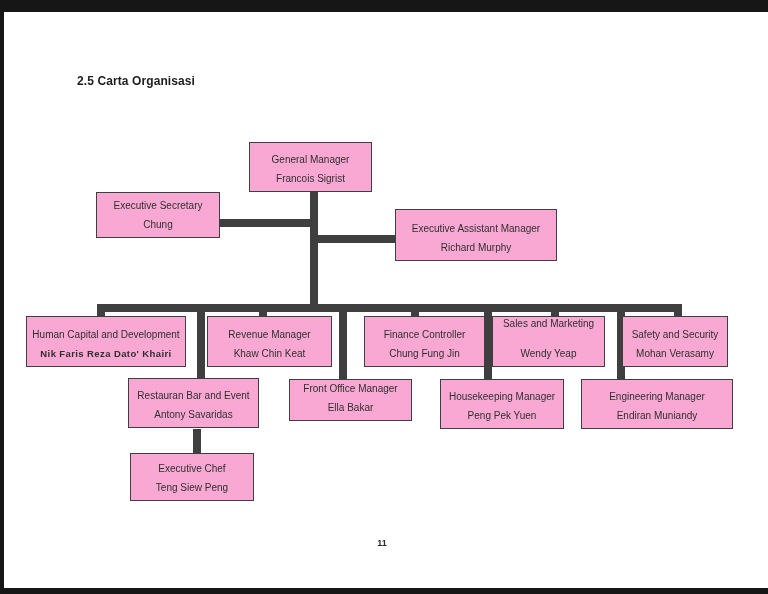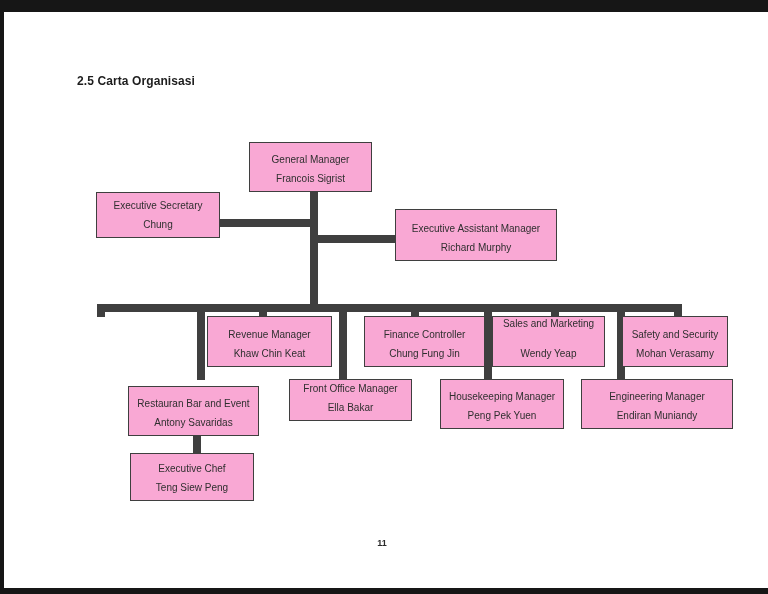--- a/index.html
+++ b/index.html
@@ -77,38 +77,42 @@
 
   <div class="box" style="left:92px;top:188px;width:124px;height:46px;">
     <span class="role">Executive Secretary</span>
     <span class="name">Chung</span>
   </div>
   <div class="box" style="left:391px;top:205px;width:162px;height:52px;">
     <span class="role">Executive Assistant Manager</span>
     <span class="name">Richard Murphy</span>
   </div>
 
+  <div class="box emph-name" style="left:22px;top:312px;width:160px;height:51px;">
+    <span class="role">Human Capital and Development</span>
+    <span class="name">Nik Faris Reza Dato' Khairi</span>
+  </div>
   <div class="box" style="left:203px;top:312px;width:125px;height:51px;">
     <span class="role">Revenue Manager</span>
     <span class="name">Khaw Chin Keat</span>
   </div>
   <div class="box" style="left:360px;top:312px;width:121px;height:51px;">
     <span class="role">Finance Controller</span>
     <span class="name">Chung Fung Jin</span>
   </div>
   <div class="box" style="left:488px;top:312px;width:113px;height:51px;gap:11px;">
     <span class="role">Sales and Marketing</span>
     <span class="name">Wendy Yeap</span>
   </div>
   <div class="box" style="left:618px;top:312px;width:106px;height:51px;">
     <span class="role">Safety and Security</span>
     <span class="name">Mohan Verasamy</span>
   </div>
 
-  <div class="box" style="left:124px;top:382px;width:131px;height:50px;">
+  <div class="box" style="left:124px;top:374px;width:131px;height:50px;">
     <span class="role">Restauran Bar and Event</span>
     <span class="name">Antony Savaridas</span>
   </div>
   <div class="box" style="left:285px;top:375px;width:123px;height:42px;">
     <span class="role">Front Office Manager</span>
     <span class="name">Ella Bakar</span>
   </div>
   <div class="box" style="left:436px;top:375px;width:124px;height:50px;">
     <span class="role">Housekeeping Manager</span>
     <span class="name">Peng Pek Yuen</span>

